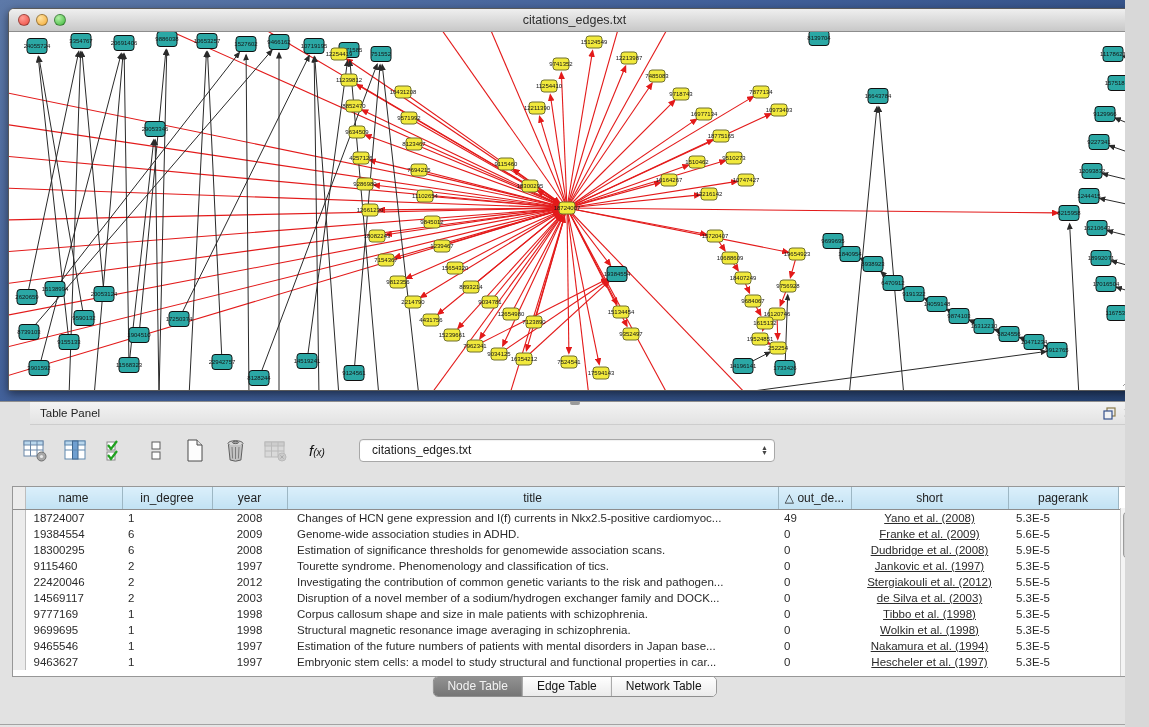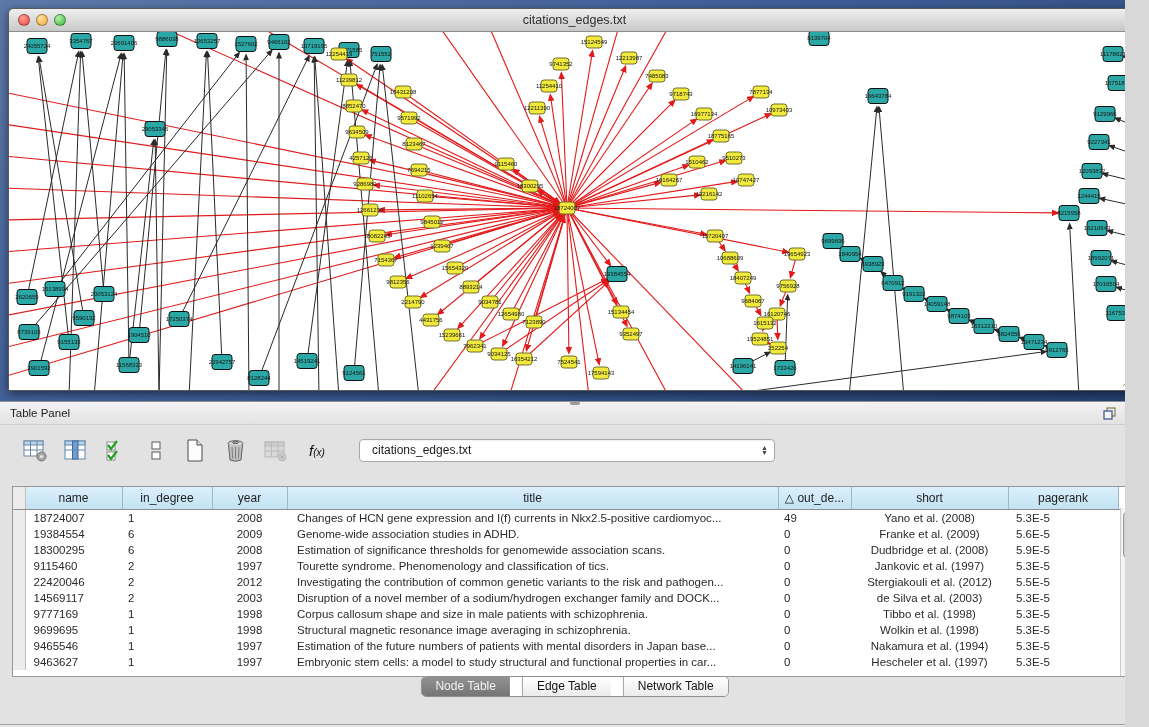--- a/index.html
+++ b/index.html
@@ -24,21 +24,21 @@
   .canvas svg{display:block;}
   .graph-label{font-size:6px;fill:#161616;text-anchor:middle;}
 
   
   .table-panel{position:absolute;left:0;top:401px;width:1149px;height:299px;
     background:#e2e2e2;border-top:1px solid #8f8f8f;}
   .splitter-dot{position:absolute;left:50%;top:-1px;transform:translateX(-50%);
     width:10px;height:4px;border-radius:2px;background:#9a9a9a;}
   .panel-titlebar{height:22px;background:linear-gradient(#f3f3f3,#e3e3e3);
     border-bottom:1px solid #cdcdcd;display:flex;align-items:center;
-    padding:0 10px;font-size:11.5px;color:#222;}
+    padding:0 10px;font-size:11.5px;color:#222;margin-left:30px;}
   .panel-titlebar .spacer{flex:1;}
   .ptb-btn{width:20px;height:16px;display:flex;align-items:center;justify-content:center;cursor:default;}
   .close-x{font-size:14px;font-weight:bold;color:#222;line-height:14px;}
 
   .toolbar{position:absolute;left:0;top:30px;height:36px;display:flex;align-items:center;
     padding-left:22px;gap:13px;}
   .tbtn{width:27px;height:27px;display:flex;align-items:center;justify-content:center;}
   .tbtn svg{display:block;}
   .fx-btn{font-style:italic;font-size:15px;color:#111;width:30px;text-align:right;}
   .fx-btn .small{font-size:10px;}
@@ -54,32 +54,32 @@
   table{border-collapse:collapse;table-layout:fixed;width:100%;font-size:11.5px;color:#2a2a2a;}
   th{height:20px;background:linear-gradient(#dbeffb,#c2e2f3);border-right:1px solid #9db7c4;
     border-bottom:1px solid #8d8d8d;font-weight:normal;font-size:12px;color:#1d1d1d;
     overflow:hidden;white-space:nowrap;}
   th.gutter,td.gutter{background:#ececec;border-right:1px solid #bdbdbd;padding:0;}
   th.filler{background:#fff;border-right:none;}
   td{height:16px;line-height:16px;padding:0 6px;white-space:nowrap;overflow:hidden;}
   td.c0{padding-left:8px;}
   td.c2{text-align:center;}
   td.c3{padding-left:10px;}
-  td.c5{text-align:center;}
+  td.c5{text-align:center;text-decoration:underline;}
   td.c6{padding-left:8px;}
   .vscroll{position:absolute;right:0;top:21px;bottom:0;width:15px;background:#f4f4f4;
     border-left:1px solid #cccccc;}
   .vthumb{position:absolute;left:2px;top:3px;width:9px;height:46px;border-radius:5px;
     background:linear-gradient(90deg,#cfcfcf,#b3b3b3);border:1px solid #9b9b9b;}
 
   .tabbar{position:absolute;top:274px;left:50%;transform:translateX(-50%);display:flex;
     border:1px solid #8f8f8f;border-radius:5px;overflow:hidden;background:#fff;}
   .tab{padding:0 14px;height:19px;line-height:19px;font-size:12px;color:#141414;
     background:linear-gradient(#ffffff,#ebebeb);}
-  .tab + .tab{border-left:1px solid #a3a3a3;margin-left:12px;}
+  .tab + .tab{border-left:1px solid #a3a3a3;}
   .tab.selected{background:linear-gradient(#929292,#757575);color:#f3f3f3;}
 
   .statusbar{position:absolute;left:0;top:724px;width:1149px;height:27px;
     background:linear-gradient(#e6e6e6,#cdcdcd);border-top:1px solid #a3a3a3;
     display:flex;align-items:center;justify-content:flex-end;padding-right:12px;
     box-sizing:border-box;font-size:11.5px;color:#222;font-style:italic;}
   .memlight{width:13px;height:13px;border-radius:50%;margin-left:8px;
     background:radial-gradient(circle at 35% 30%,#8fee8f,#2fb42f);border:1px solid #8b8b8b;}
 </style>
 </head>

